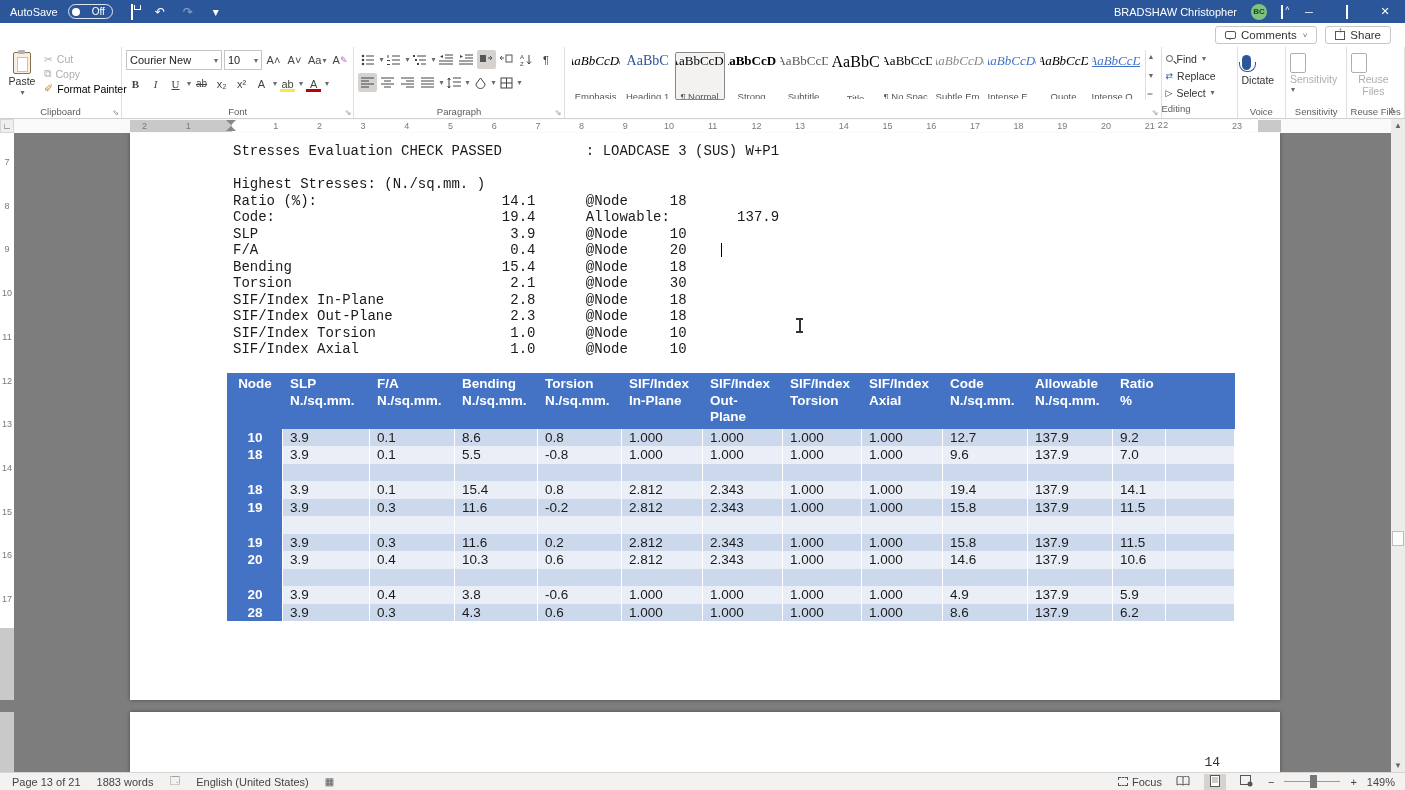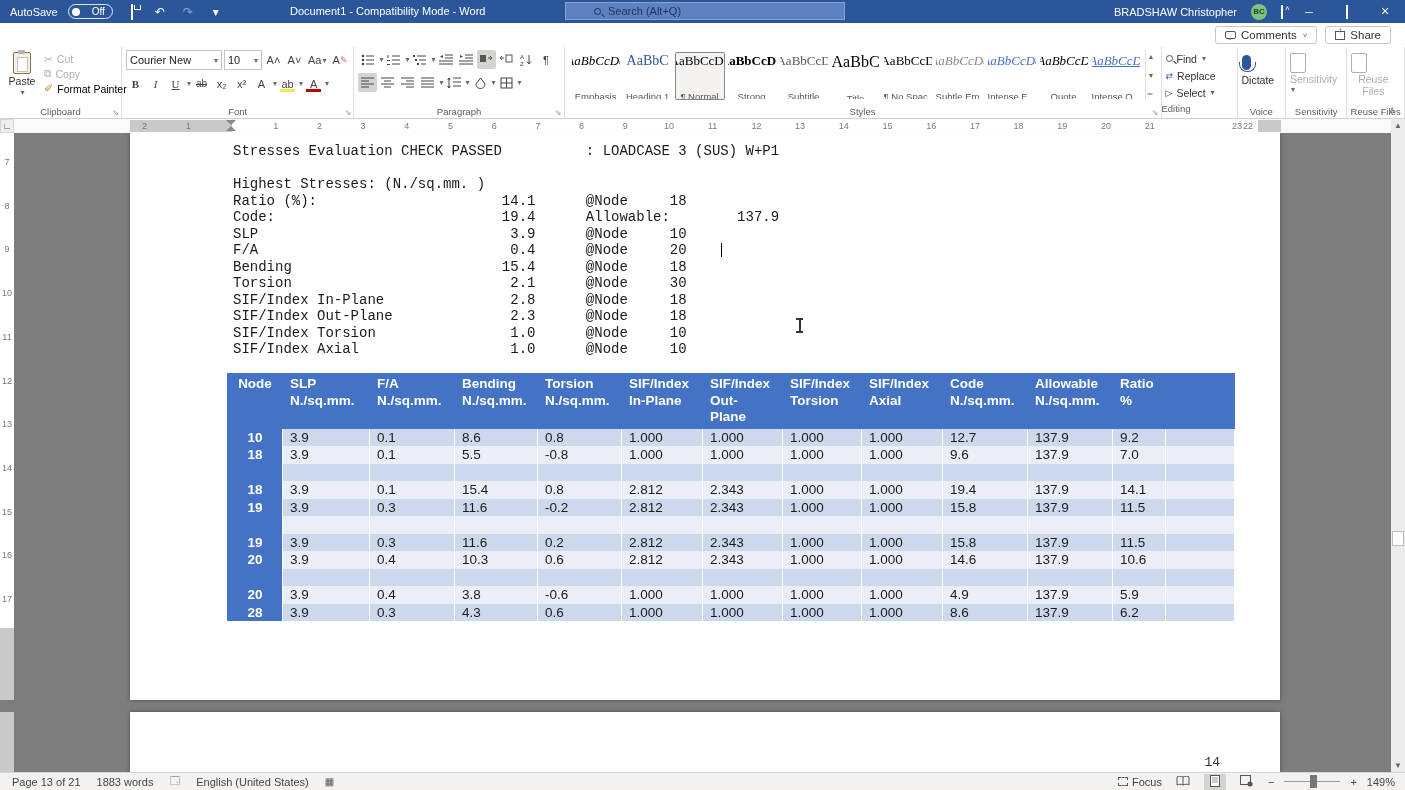--- a/index.html
+++ b/index.html
@@ -167,25 +167,20 @@
       <span>AutoSave</span>
       <span class="autosave-pill">
         <span class="autosave-knob"></span>
         <span>Off</span>
       </span>
       <span class="qat-btn"><span class="floppy"></span></span>
       <span class="qat-btn">↶</span>
       <span class="qat-btn disabled">↷</span>
       <span class="qat-btn">▾</span>
     </div>
-    <div class="tb-title">Document1 - Compatibility Mode - Word</div>
-    <div class="searchbox">
-      <span class="lens"></span>
-      <span>Search (Alt+Q)</span>
-    </div>
     <div class="tb-right">
       <span>BRADSHAW Christopher</span>
       <span class="avatar">BC</span>
       <span><span class="ribbon-disp"></span></span>
       <span class="winbtn">─</span>
       <span class="winbtn"><span class="restore-box"></span></span>
       <span class="winbtn">✕</span>
     </div>
   </div>
 
@@ -419,21 +414,20 @@
               <div class="style-sample" style="font-style: italic; color: rgb(68, 114, 196); text-decoration: underline;">AaBbCcD</div>
               <div class="style-label">Intense Q...</div>
             </div>
           </div>
         <div class="styles-scroll">
           <span>▲</span>
           <span>▼</span>
           <span>═</span>
         </div>
       </div>
-      <div class="rgroup-label">Styles</div>
       <div class="launcher">⇘</div>
     </div>
 
     <div class="rgroup edit-group">
       <div>
           <span class="lens" style="border-color:#555"></span>
           <span>Find</span>
           <span class="caret-s">▾</span>
         </div>
       <div>
@@ -497,21 +491,21 @@
         <span class="rnum" style="left: 524.4px;">12</span>
         <span class="rnum" style="left: 568.1px;">13</span>
         <span class="rnum" style="left: 611.8px;">14</span>
         <span class="rnum" style="left: 655.5px;">15</span>
         <span class="rnum" style="left: 699.2px;">16</span>
         <span class="rnum" style="left: 742.9px;">17</span>
         <span class="rnum" style="left: 786.6px;">18</span>
         <span class="rnum" style="left: 830.3px;">19</span>
         <span class="rnum" style="left: 874px;">20</span>
         <span class="rnum" style="left: 917.7px;">21</span>
-        <span class="rnum" style="left: 1016px;">22</span>
+        <span class="rnum" style="left: 931px; font-family: Liberation Mono, monospace;">22</span>
         <span class="rnum" style="left: 1005.1px;">23</span>
       </div>
     <div class="hruler marginseg" style="left:1258px;width:23px"></div>
     <div class="indent-marks">
       <div class="tri-down"></div>
       <div class="tri-up"></div>
     </div>
   </div>
 
   <div class="docarea">

